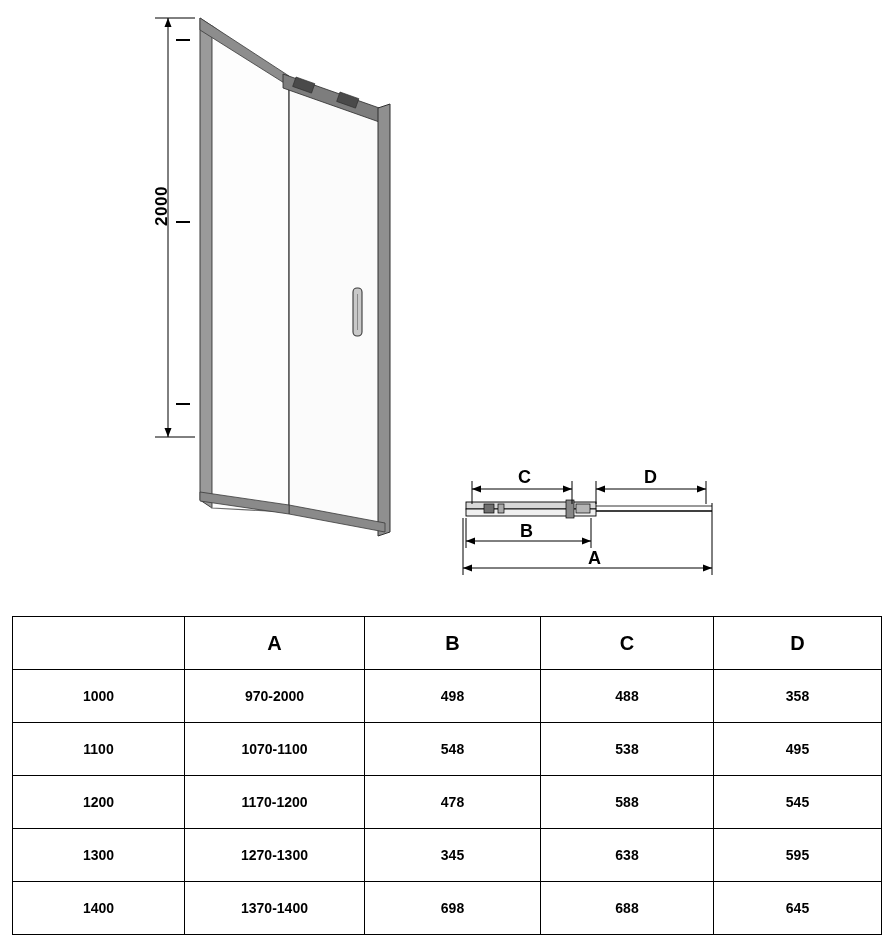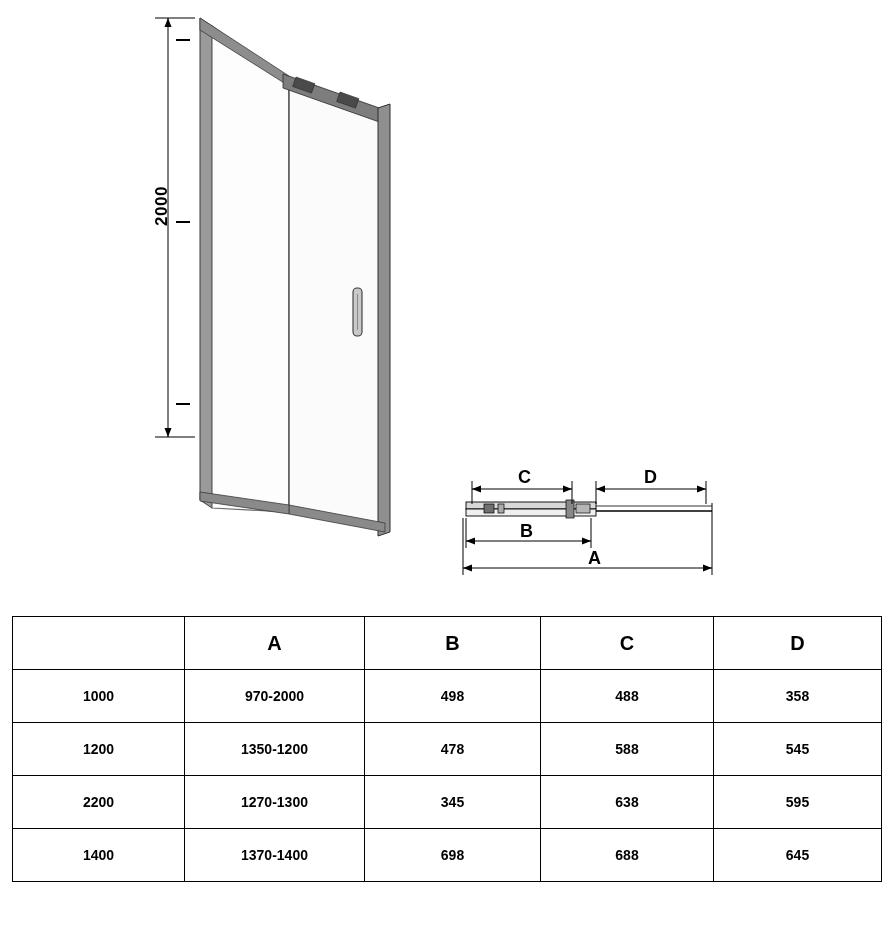--- a/index.html
+++ b/index.html
@@ -178,28 +178,35 @@
     </thead>
     <tbody>
       <tr>
         <td>1000</td>
         <td>970-2000</td>
         <td>498</td>
         <td>488</td>
         <td>358</td>
       </tr>
       <tr>
+        <td>1100</td>
+        <td>1070-1100</td>
+        <td>548</td>
+        <td>538</td>
+        <td>495</td>
+      </tr>
+      <tr>
         <td>1200</td>
-        <td>1350-1200</td>
+        <td>1170-1200</td>
         <td>478</td>
         <td>588</td>
         <td>545</td>
       </tr>
       <tr>
-        <td>2200</td>
+        <td>1300</td>
         <td>1270-1300</td>
         <td>345</td>
         <td>638</td>
         <td>595</td>
       </tr>
       <tr>
         <td>1400</td>
         <td>1370-1400</td>
         <td>698</td>
         <td>688</td>

